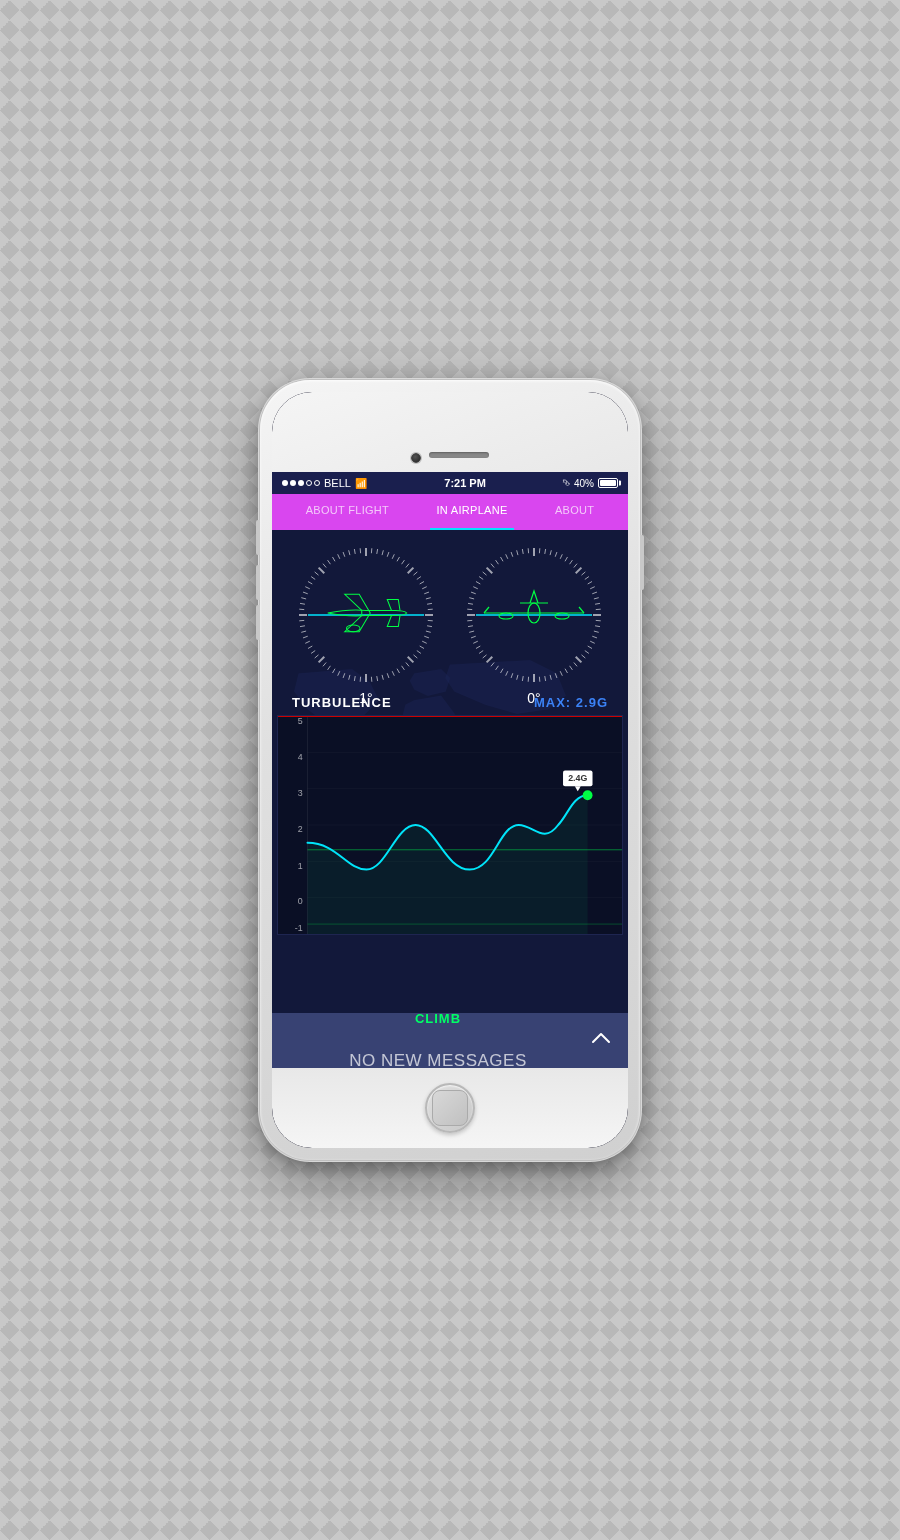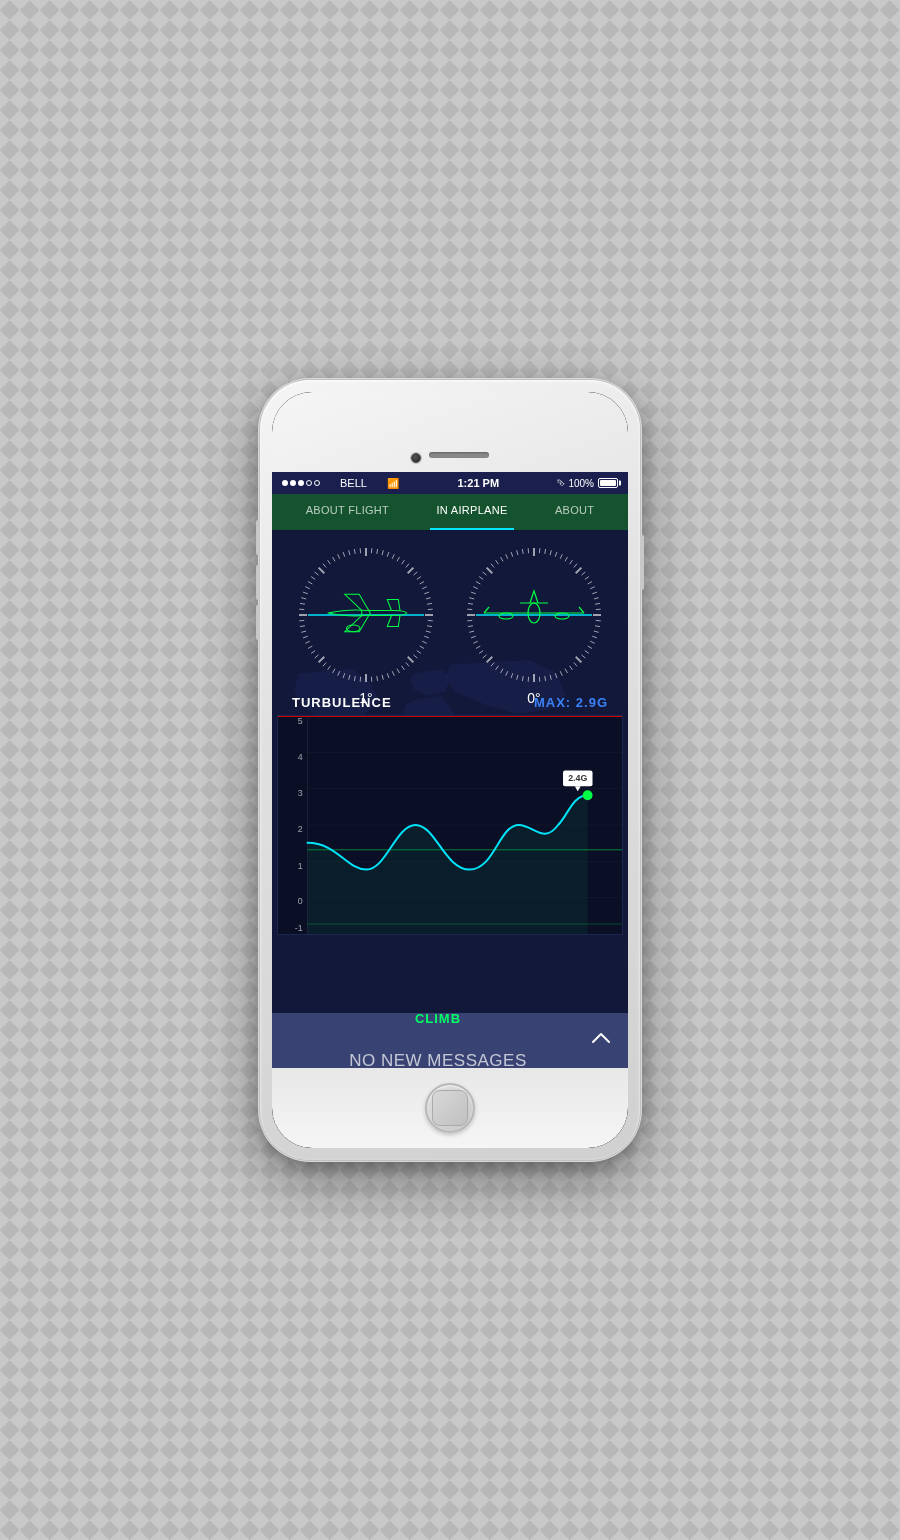--- a/index.html
+++ b/index.html
@@ -124,21 +124,21 @@
       display: flex;
       align-items: center;
       justify-content: space-between;
       padding: 0 10px;
       flex-shrink: 0;
     }
 
     .status-left {
       display: flex;
       align-items: center;
-      gap: 20px;
+      gap: 4px;
       font-size: 11px;
       color: white;
       font-weight: 500;
     }
 
     .signal-dots {
       display: flex;
       gap: 2px;
     }
 
@@ -191,21 +191,21 @@
 
     .battery-fill {
       width: 100%;
       height: 100%;
       background: white;
       border-radius: 1px;
     }
 
     
     .nav-tabs {
-      background: #14532d;
+      background: #d946ef;
       display: flex;
       justify-content: space-around;
       padding: 6px 10px 0;
       flex-shrink: 0;
       text-align: center;
     }
 
     .nav-tab {
       font-size: 11px;
       color: rgba(255,255,255,0.7);
@@ -413,24 +413,24 @@
           <div class="signal-dots">
             <div class="dot"></div>
             <div class="dot"></div>
             <div class="dot"></div>
             <div class="dot empty"></div>
             <div class="dot empty"></div>
           </div>
           <span>BELL</span>
           <span style="font-size:10px;">📶</span>
         </div>
-        <div class="status-center">1:21 PM</div>
+        <div class="status-center">7:21 PM</div>
         <div class="status-right">
           <span style="font-size:9px;">⮷</span>
-          <span>100%</span>
+          <span>40%</span>
           <div class="battery">
             <div class="battery-fill"></div>
           </div>
         </div>
       </div>
 
       <div class="nav-tabs">
         <div class="nav-tab">ABOUT FLIGHT</div>
         <div class="nav-tab active">IN AIRPLANE</div>
         <div class="nav-tab">ABOUT</div>

